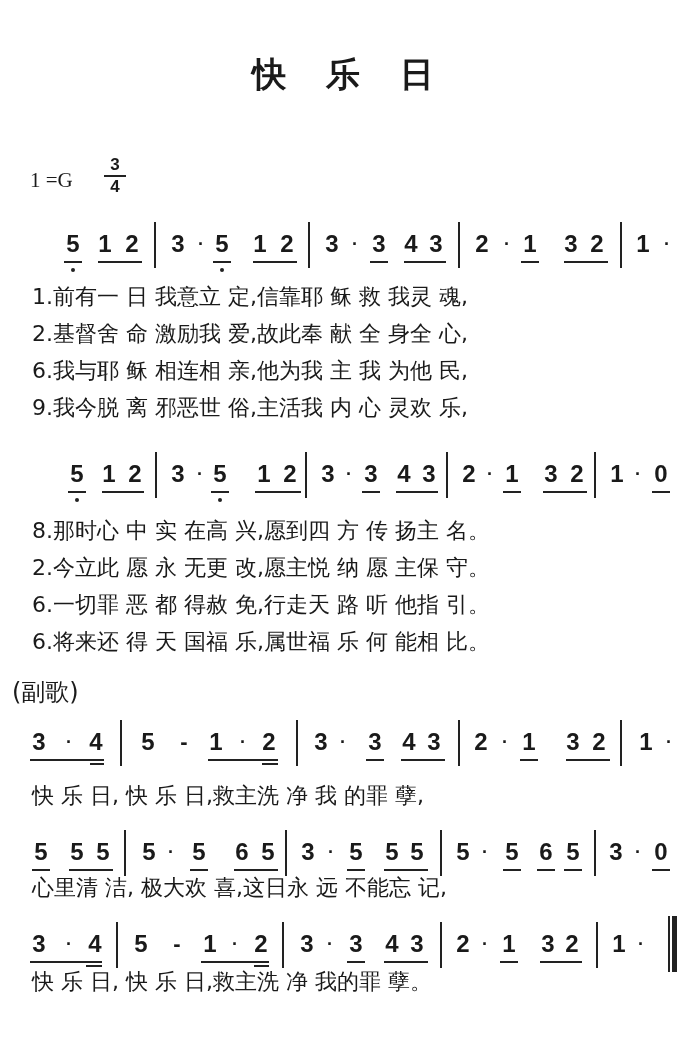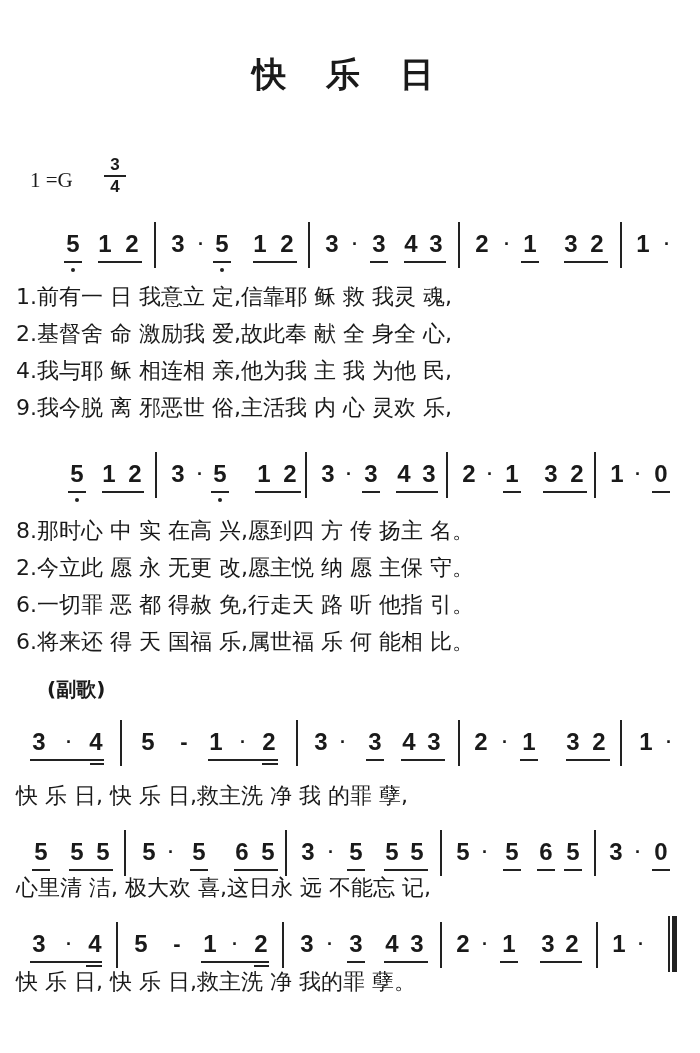--- a/index.html
+++ b/index.html
@@ -12,22 +12,22 @@
   .staff { position:absolute; left:0; width:700px; height:56px; }
   .n { position:absolute; top:8px; width:22px; text-align:center; font-family:"Liberation Sans", sans-serif; font-weight:bold; font-size:24px; line-height:28px; }
   .dot { position:absolute; top:8px; width:10px; text-align:center; font-family:"Liberation Sans", sans-serif; font-weight:bold; font-size:18px; line-height:28px; }
   .dash { position:absolute; top:8px; width:18px; text-align:center; font-family:"Liberation Sans", sans-serif; font-weight:bold; font-size:22px; line-height:28px; }
   .ul { position:absolute; top:39px; height:2px; background:#222; }
   .ul2 { position:absolute; top:43px; height:2px; background:#222; }
   .ldot { position:absolute; top:46px; width:4px; height:4px; border-radius:2px; background:#222; }
   .bar { position:absolute; top:0px; width:2px; height:46px; background:#222; }
   .bar-final { position:absolute; top:-6px; width:5px; height:56px; background:#222; }
   .bar-thin { position:absolute; top:-6px; width:1.5px; height:56px; background:#222; }
-  .lyric { position:absolute; left:16px; height:36px; font-size:22px; line-height:36px; white-space:pre; font-family:"DejaVu Sans", sans-serif; }
-  .chorus-label { position:absolute; left:47px; top:676px; font-size:20px; font-family:"DejaVu Sans", sans-serif;font-weight:bold; }
+  .lyric { position:absolute; left:32px; height:36px; font-size:22px; line-height:36px; white-space:pre; font-family:"DejaVu Sans", sans-serif; }
+  .chorus-label { position:absolute; left:12px; top:676px; font-size:24px; font-family:"DejaVu Sans", sans-serif; }
 </style>
 </head>
 <body>
 
 <div class="title">快 乐 日</div>
 
 <div class="key">1 =G</div>
 <div class="ts">
   <span class="num">3</span>
   <span class="line"></span>
@@ -66,21 +66,21 @@
   <span class="n" style="left:560px">3</span>
   <span class="n" style="left:586px">2</span>
   <div class="ul" style="left:564px;width:44px"></div>
   <div class="bar" style="left:620px"></div>
   <span class="n" style="left:632px">1</span>
   <span class="dot" style="left:662px">·</span>
 </div>
 
 <div class="lyric" style="top:279px">1.前有一 日 我意立 定,信靠耶 稣 救 我灵 魂,</div>
 <div class="lyric" style="top:316px">2.基督舍 命 激励我 爱,故此奉 献 全 身全 心,</div>
-<div class="lyric" style="top:353px">4.我与耶 稣 相连相 亲,他为我 主 我 为他 民,</div>
+<div class="lyric" style="top:353px">6.我与耶 稣 相连相 亲,他为我 主 我 为他 民,</div>
 <div class="lyric" style="top:390px">9.我今脱 离 邪恶世 俗,主活我 内 心 灵欢 乐,</div>
 
 <div class="staff" style="top:452px;">
   <span class="n" style="left:66px">5</span>
   <div class="ul" style="left:68px;width:18px"></div>
   <div class="ldot" style="left:75px"></div>
   <span class="n" style="left:98px">1</span>
   <span class="n" style="left:124px">2</span>
   <div class="ul" style="left:102px;width:42px"></div>
   <div class="bar" style="left:155px"></div>

